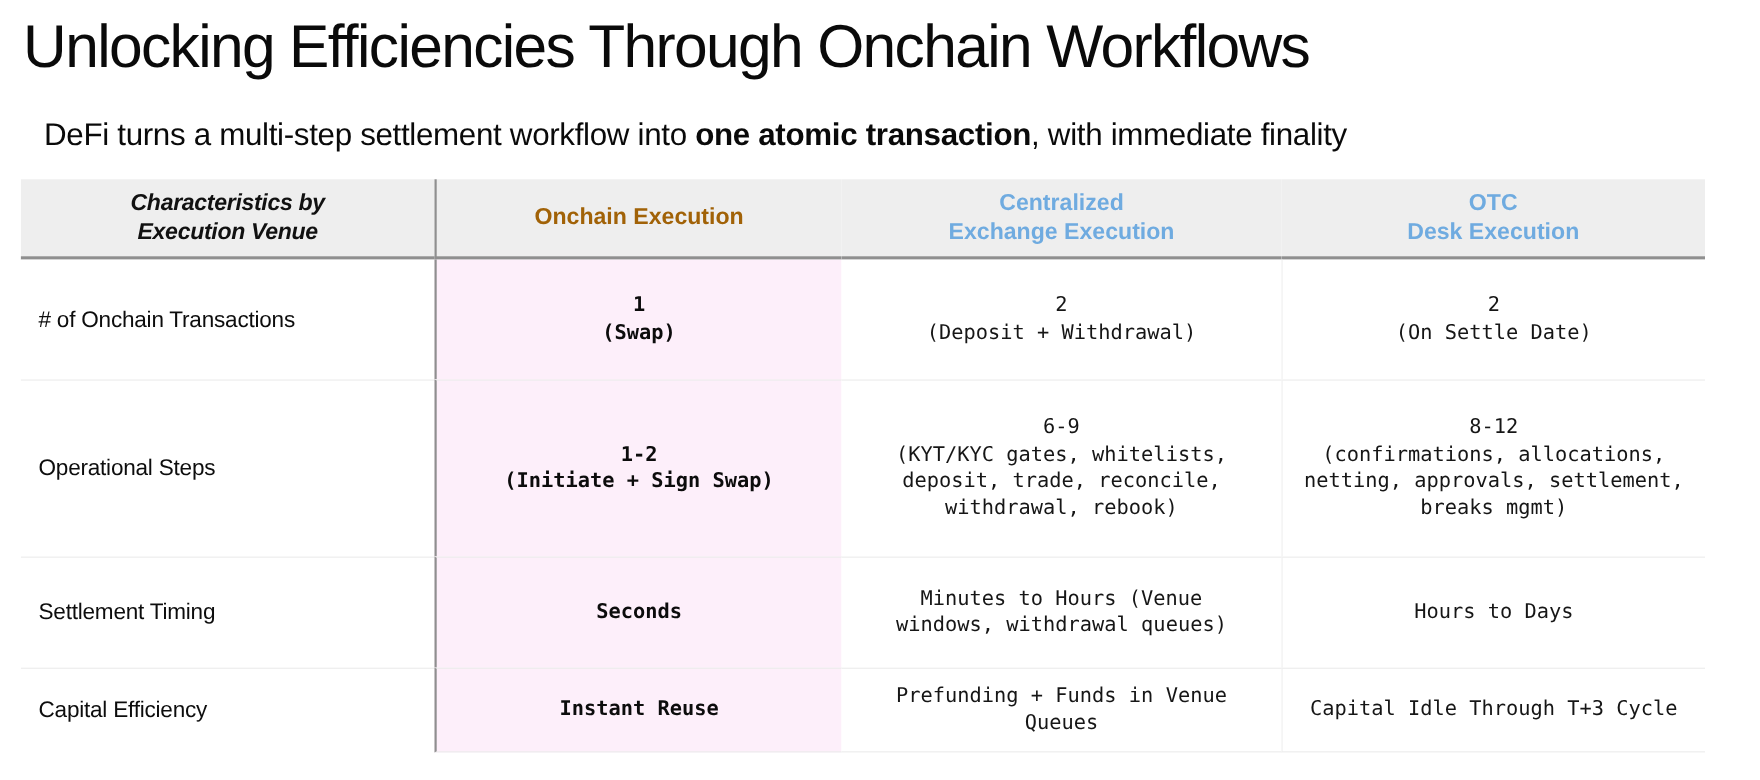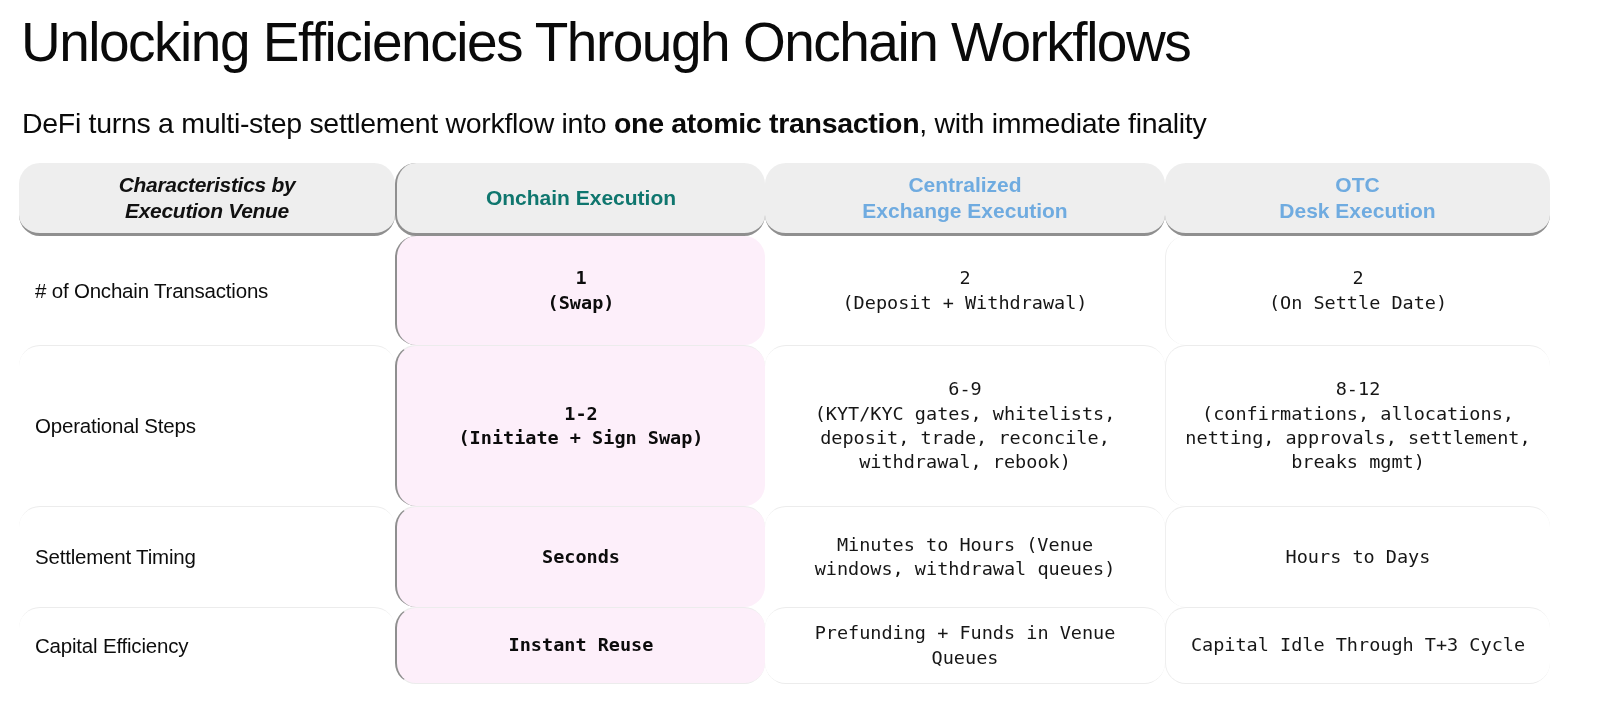--- a/index.html
+++ b/index.html
@@ -1,15 +1,15 @@
 <!DOCTYPE html>
 <html><head>
 <meta charset="utf-8">
 <style>
-  * { margin: 0; padding: 0; box-sizing: border-box; border-radius: 21px; }
+  * { margin: 0; padding: 0; box-sizing: border-box; }
   html, body { background: #ffffff; }
   body { font-family: "Liberation Sans", sans-serif; }
 
   .slide {
     position: relative;
     width: 1600px;
     height: 709px;
     background: #ffffff;
     overflow: hidden;
   }
@@ -20,21 +20,21 @@
     top: 10px;
     font-size: 55px;
     font-weight: 500;
     letter-spacing: -1.5px;
     color: #0a0a0a;
     white-space: nowrap;
   }
 
   .page-subtitle {
     position: absolute;
-    left: 22px;
+    left: 40px;
     top: 107px;
     font-size: 28.5px;
     font-weight: 400;
     letter-spacing: -0.3px;
     color: #0a0a0a;
     white-space: nowrap;
   }
   .page-subtitle b { font-weight: 700; }
 
   .venue-table {
@@ -57,21 +57,21 @@
   .hcell {
     background: #eeeeee;
     border-bottom: 3px solid #8f8f8f;
     font-weight: 700;
     font-size: 21px;
     line-height: 1.25;
     color: #111111;
     white-space: pre-line;
   }
   .hcell.corner { letter-spacing: -0.3px; font-style: italic; }
-  .hcell.onchain-head { color: #0f766e; }
+  .hcell.onchain-head { color: #a16207; }
   .hcell.blue-head   { color: #6fabe0; text-align: center; }
 
   
   .col2 { border-left: 2px solid #8f8f8f; }
 
   
   .bcell {
     background: #ffffff;
     font-family: "DejaVu Sans Mono", "Liberation Mono", monospace;
     font-size: 18.5px;

